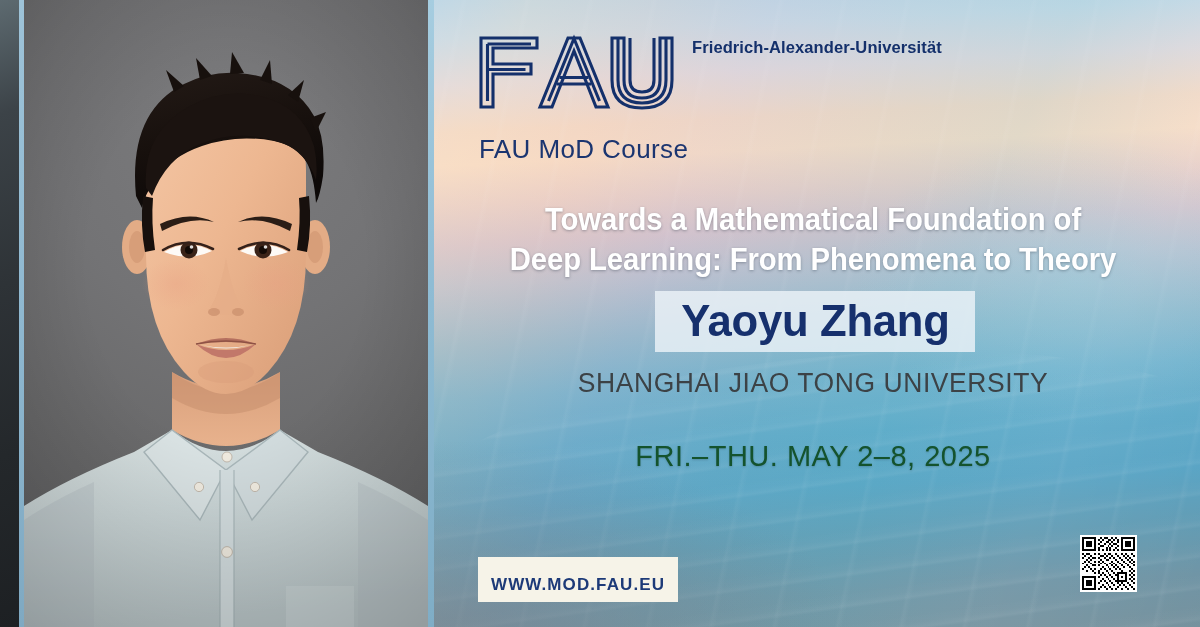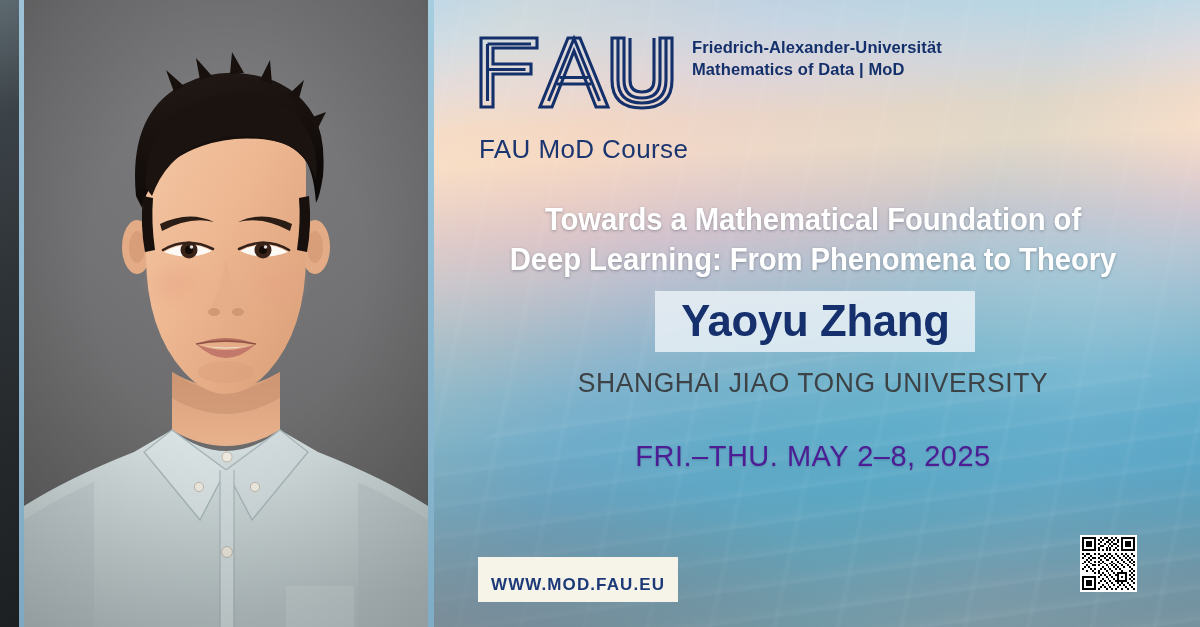--- a/index.html
+++ b/index.html
@@ -176,21 +176,21 @@
     text-align:center;
     color:#3c4246;
     font-size:27px;font-weight:normal;
     letter-spacing:.6px;
     transform:scaleX(.98);
   }
 
   .dates{
     position:absolute;left:0;right:8px;top:440px;
     text-align:center;
-    color:#4c1d95;
+    color:#14532d;
     font-size:29px;font-weight:normal;
     letter-spacing:.5px;
     text-shadow:0 1px 2px rgba(40,55,70,.25);
   }
 
   
   .url-badge{
     position:absolute;left:44px;top:557px;
     background:#f6f3e8;
     padding:18px 13px 7px 13px;
@@ -360,21 +360,20 @@
             <path d="M79 52 L113 52 M81.5 45.5 L110.5 45.5"></path>
 
             <path d="M134 6 L146 6 L146 48 Q146 66 164 66 Q182 66 182 48 L182 6 L194 6 L194 48 Q194 76 164 76 Q134 76 134 48 Z"></path>
 
             <path d="M140 6 L140 48 Q140 71 164 71 Q188 71 188 48 L188 6"></path>
             <path d="M152 6 L152 48 Q152 60 164 60 Q176 60 176 48 L176 6"></path>
           </g>
         </svg>
         <div class="fau-words">
           <div>Friedrich-Alexander-Universität</div>
-          <div>Mathematics of Data | MoD</div>
         </div>
       </div>
 
       <div class="course-kicker">FAU MoD Course</div>
 
       <div class="title">
         <div>Towards a Mathematical Foundation of</div>
         <div>Deep Learning: From Phenomena to Theory</div>
       </div>
 

